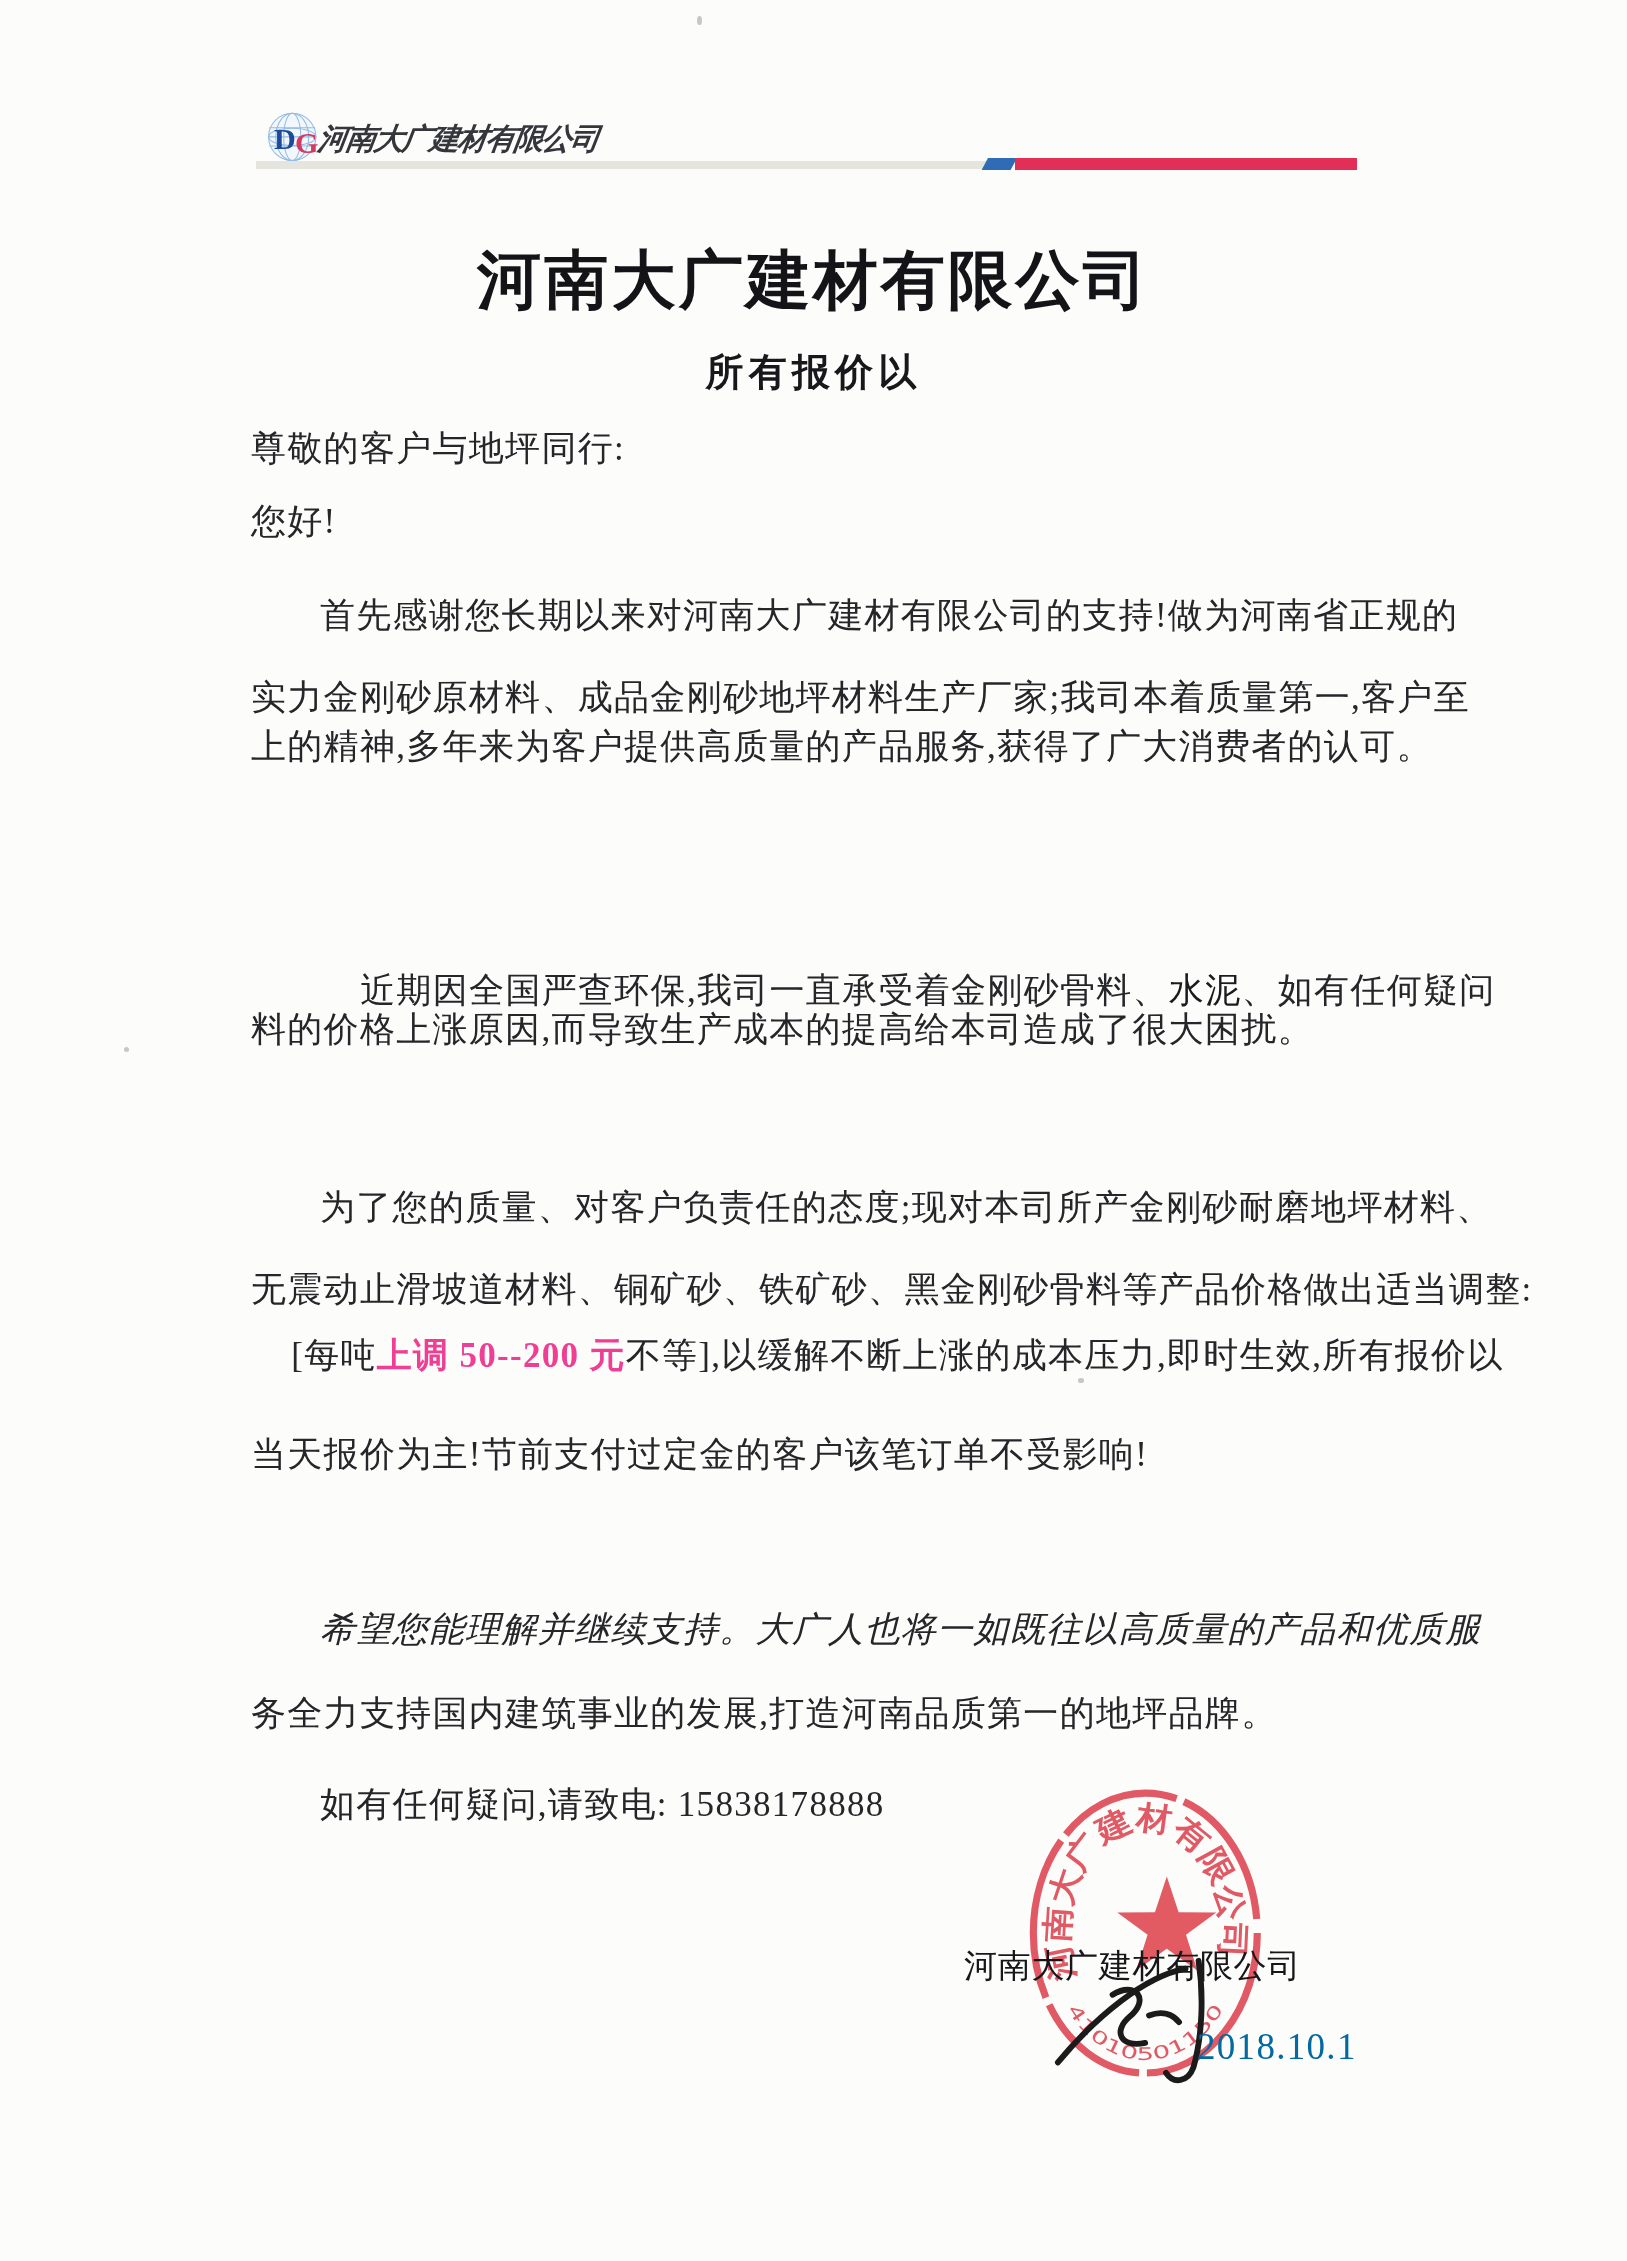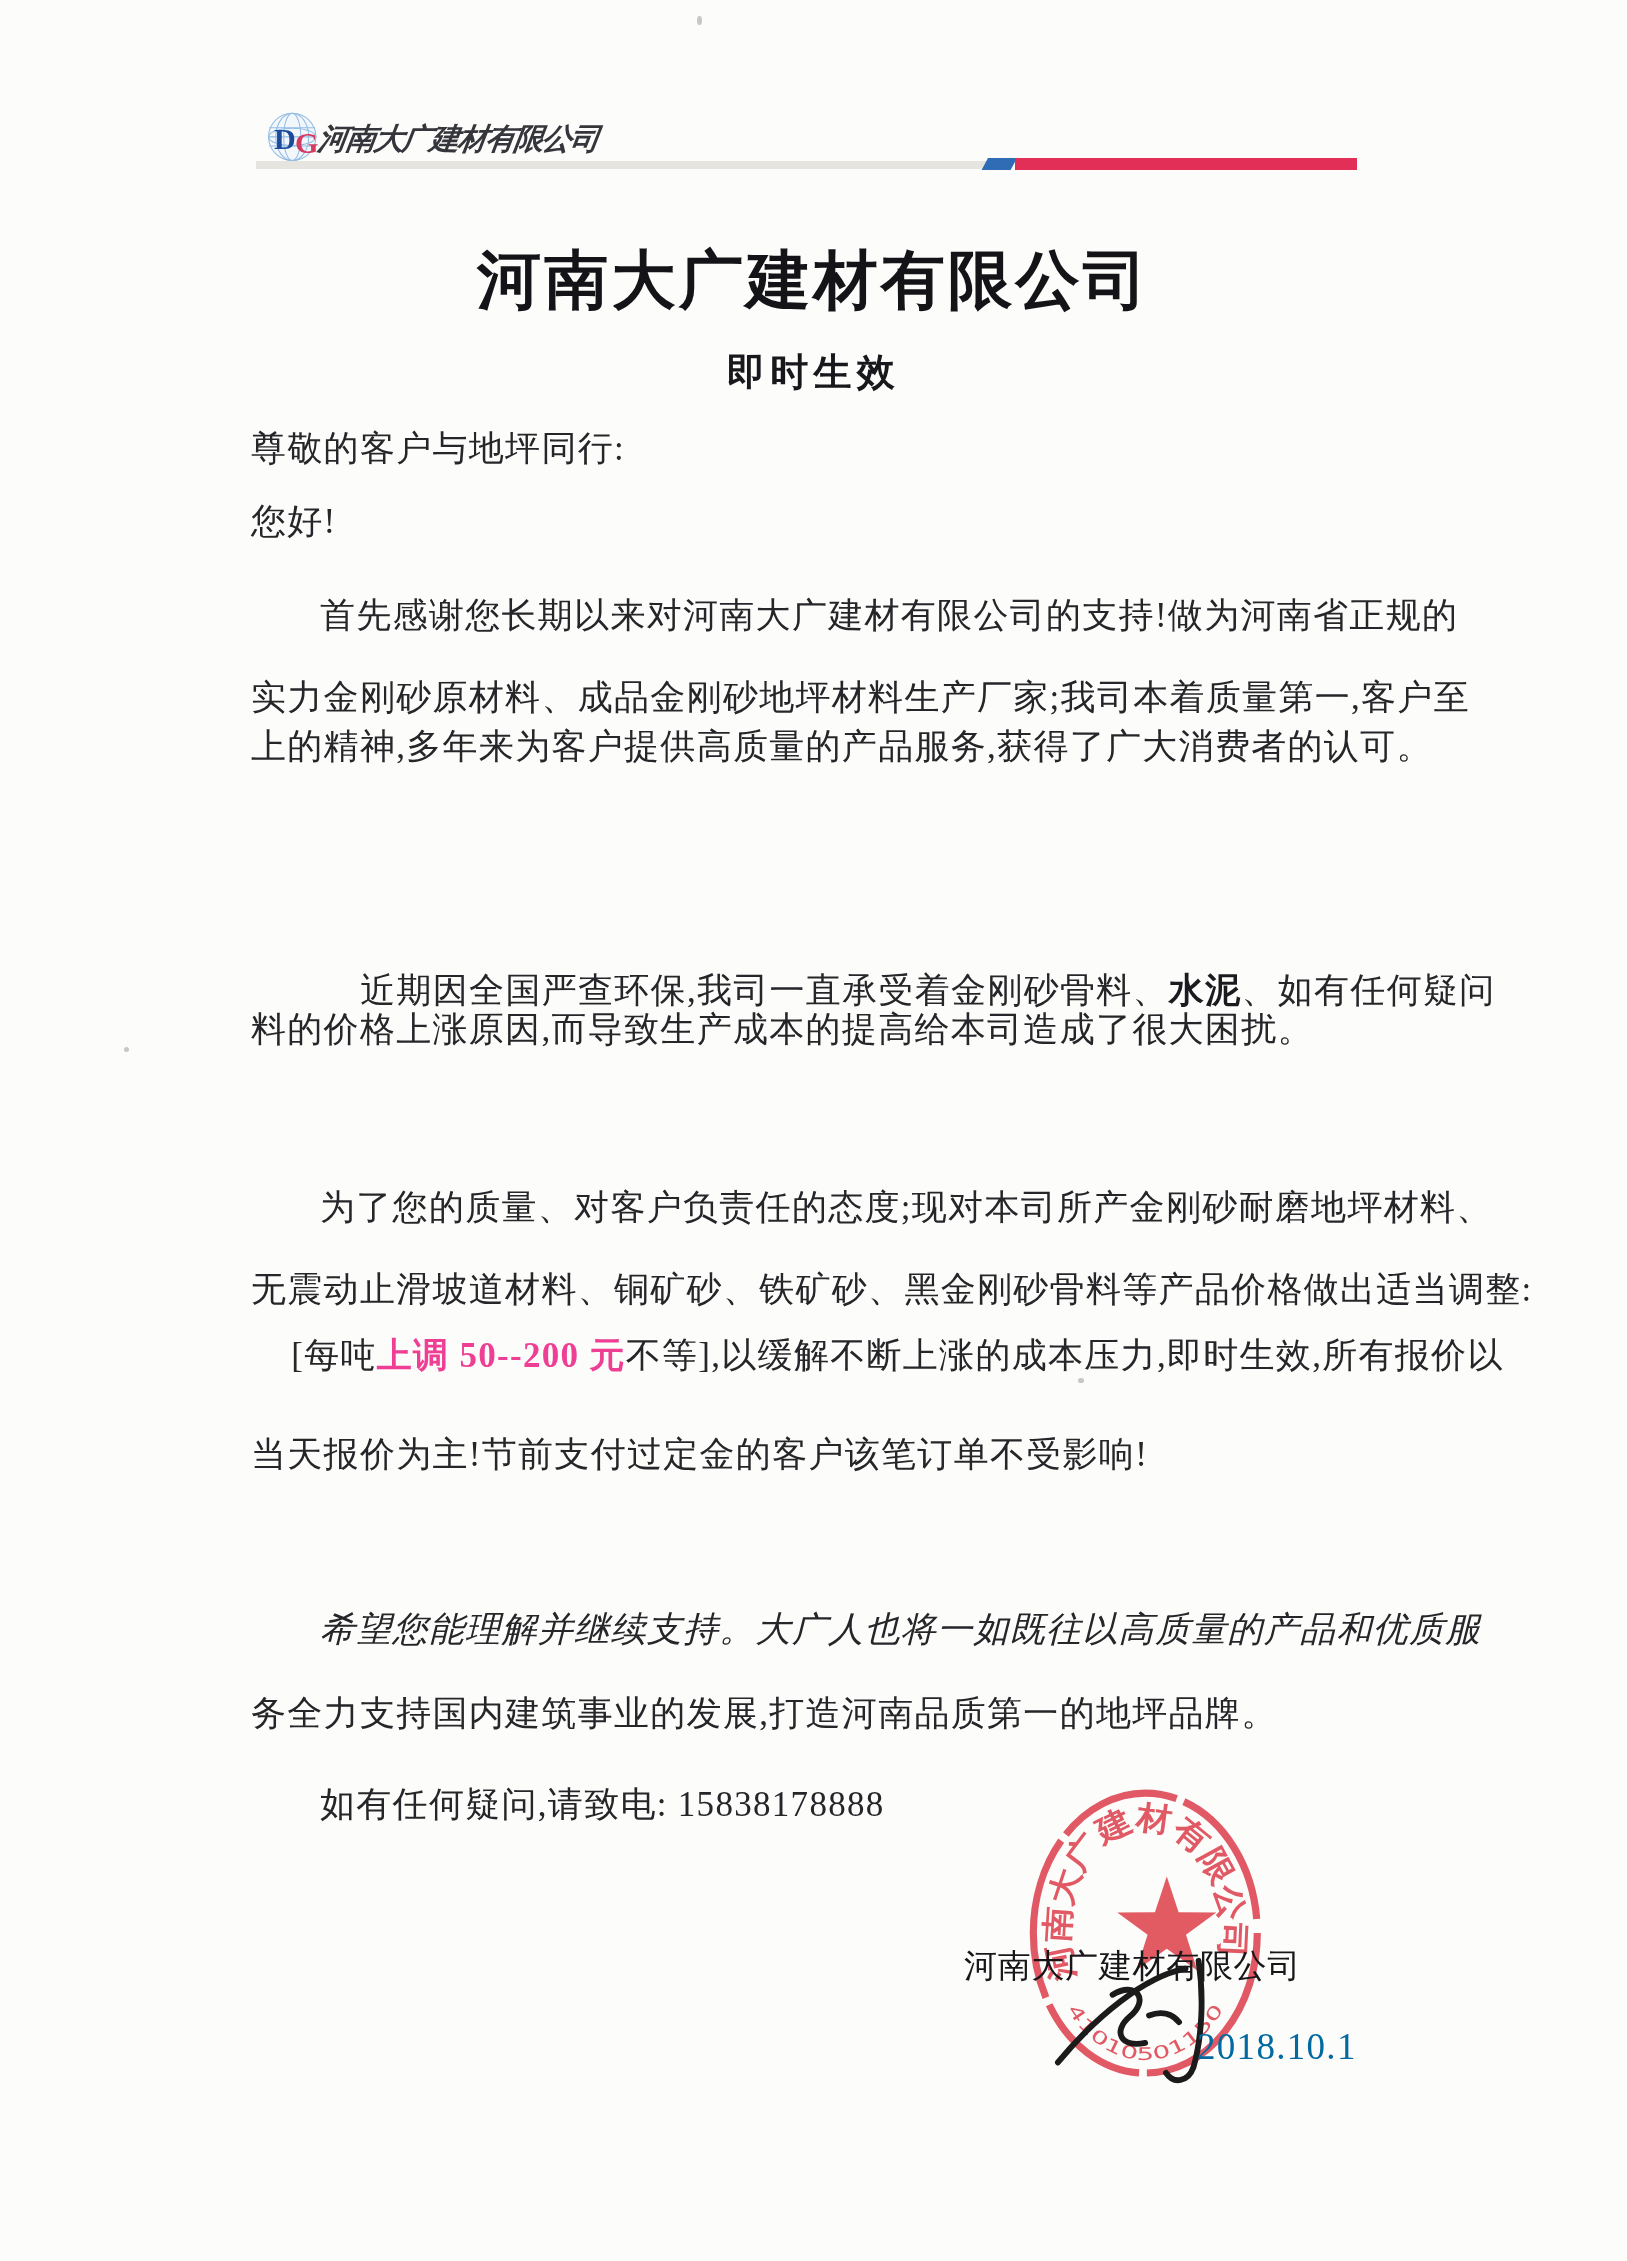--- a/index.html
+++ b/index.html
@@ -39,21 +39,21 @@
     text-align:center;font-size:38px;font-weight:bold;
     letter-spacing:5.2px;color:#17171c;white-space:pre;
   }
   
   .bline{
     position:absolute;left:251px;
     font-size:35px;line-height:42px;
     letter-spacing:1.3px;white-space:pre;color:#26262a;
   }
   .indent{left:320px;}
-  .bold-seg{font-weight:bold;color:#1b1b1f;}
+  .bold-seg{font-weight:normal;color:#1b1b1f;}
   .pink-seg{font-weight:bold;}
   
   .signoff-company{
     position:absolute;left:964px;top:1944px;
     font-size:33px;letter-spacing:0.7px;color:#17171a;
     white-space:pre;z-index:4;
   }
   .signoff-date{
     position:absolute;left:1197px;top:2025px;
     font-size:37px;letter-spacing:1.3px;color:#0369a1;
@@ -83,21 +83,21 @@
       <text x="44" y="68" font-family="Liberation Serif, serif" font-size="46" font-weight="bold" fill="#d63a60">G</text>
     </svg>
   </div>
   <div class="logo-script">河南大广建材有限公司</div>
 
   <div class="rule-gray"></div>
   <div class="rule-blue"></div>
   <div class="rule-crimson"></div>
 
   <div class="doc-title">河南大广建材有限公司</div>
-  <div class="doc-subtitle">即时生效</div>
+  <div class="doc-subtitle">所有报价以</div>
 
   <div class="bline" style="top:428px;text-align:center;">尊敬的客户与地坪同行:</div>
   <div class="bline" style="top:501px;">您好!</div>
 
   <div class="bline indent" style="top:595px;">首先感谢您长期以来对河南大广建材有限公司的支持!做为河南省正规的</div>
   <div class="bline" style="top:677px;">实力金刚砂原材料、成品金刚砂地坪材料生产厂家;我司本着质量第一,客户至</div>
   <div class="bline" style="top:726px;">上的精神,多年来为客户提供高质量的产品服务,获得了广大消费者的认可。</div>
 
   <div class="bline indent" style="top:928px;">
     <span>近期因全国严查环保,我司一直承受着金刚砂骨料、</span><span class="bold-seg">水泥</span><span>、如有任何疑问</span>

